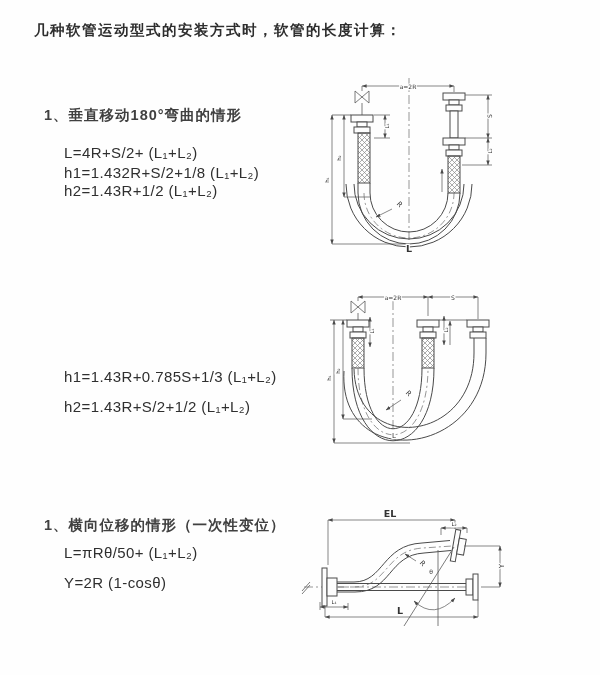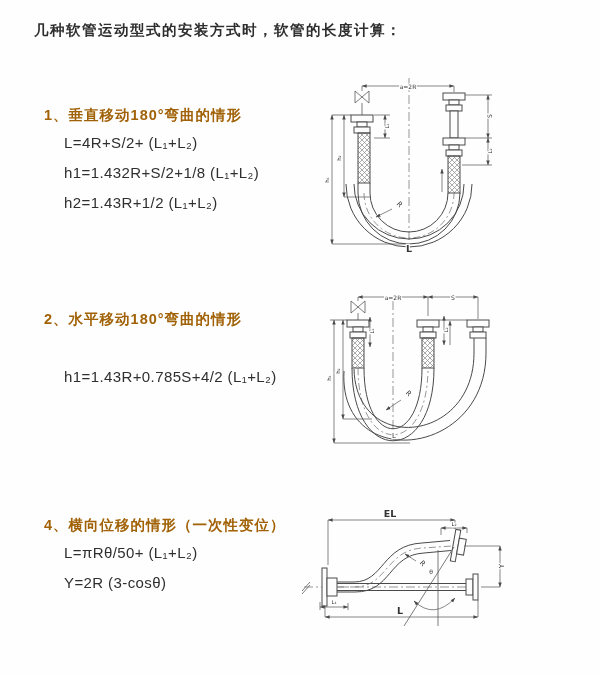--- a/index.html
+++ b/index.html
@@ -11,21 +11,21 @@
     position:relative;
     overflow:hidden;
   }
   .page{position:absolute;inset:0;background:#fefefe;padding-left:44px;}
   .doc-title{
     position:absolute;left:34px;top:21px;
     font-size:14.5px;font-weight:bold;letter-spacing:1.5px;color:#2e2e2e;
   }
   .sec-heading{
     position:absolute;left:44px;
-    font-size:14.5px;font-weight:bold;letter-spacing:1px;color:#a16207;
+    font-size:14.5px;font-weight:bold;letter-spacing:1px;color:#404040;
   }
   .formula{
     position:absolute;left:64px;
     font-size:15px;color:#2f2f2f;letter-spacing:0.4px;
   }
   .diagram{position:absolute;}
   
   .draw{stroke:#4a4a4a;stroke-width:1;fill:none;}
   .thin{stroke:#5a5a5a;stroke-width:0.8;fill:none;}
   .plate{fill:#fdfdfd;stroke:#4a4a4a;stroke-width:1;}
@@ -40,30 +40,30 @@
   .lbl-lg{font-size:9.5px;font-weight:bold;}
 </style>
 </head>
 <body>
 
 <div class="page">
 
   <div class="doc-title">几种软管运动型式的安装方式时，软管的长度计算：</div>
 
   <div class="sec-heading" style="top:106px">1、垂直移动180°弯曲的情形</div>
-  <div class="formula" style="top:134px">L=4R+S/2+ (L₁+L₂)</div>
+  <div class="formula" style="top:144px">L=4R+S/2+ (L₁+L₂)</div>
   <div class="formula" style="top:164px">h1=1.432R+S/2+1/8 (L₁+L₂)</div>
-  <div class="formula" style="top:194px">h2=1.43R+1/2 (L₁+L₂)</div>
-
-  <div class="sec-heading" style="top:310px">2、水平移动180°弯曲的情形</div>
-  <div class="formula" style="top:368px">h1=1.43R+0.785S+4/2 (L₁+L₂)</div>
-
-  <div class="sec-heading" style="top:516px">4、横向位移的情形（一次性变位）</div>
+  <div class="formula" style="top:182px">h2=1.43R+1/2 (L₁+L₂)</div>
+
+  <div class="formula" style="top:368px">h1=1.43R+0.785S+1/3 (L₁+L₂)</div>
+  <div class="formula" style="top:398px">h2=1.43R+S/2+1/2 (L₁+L₂)</div>
+
+  <div class="sec-heading" style="top:516px">1、横向位移的情形（一次性变位）</div>
   <div class="formula" style="top:544px">L=πRθ/50+ (L₁+L₂)</div>
-  <div class="formula" style="top:574px">Y=2R (3-cosθ)</div>
+  <div class="formula" style="top:574px">Y=2R (1-cosθ)</div>
 
   <svg class="diagram" style="left:312px;top:70px" width="280" height="186" viewBox="0 0 280 186">
     <defs>
       <marker id="ar1" viewBox="0 0 8 8" refX="7.5" refY="4" markerWidth="7" markerHeight="7" orient="auto-start-reverse">
         <path d="M0,1.2 L8,4 L0,6.8 z" fill="#4a4a4a"></path>
       </marker>
       <pattern id="braid1" width="5" height="5" patternUnits="userSpaceOnUse">
         <path d="M0,0 L5,5 M5,0 L0,5" stroke="#8a8a8a" stroke-width="0.7"></path>
       </pattern>
     </defs>

